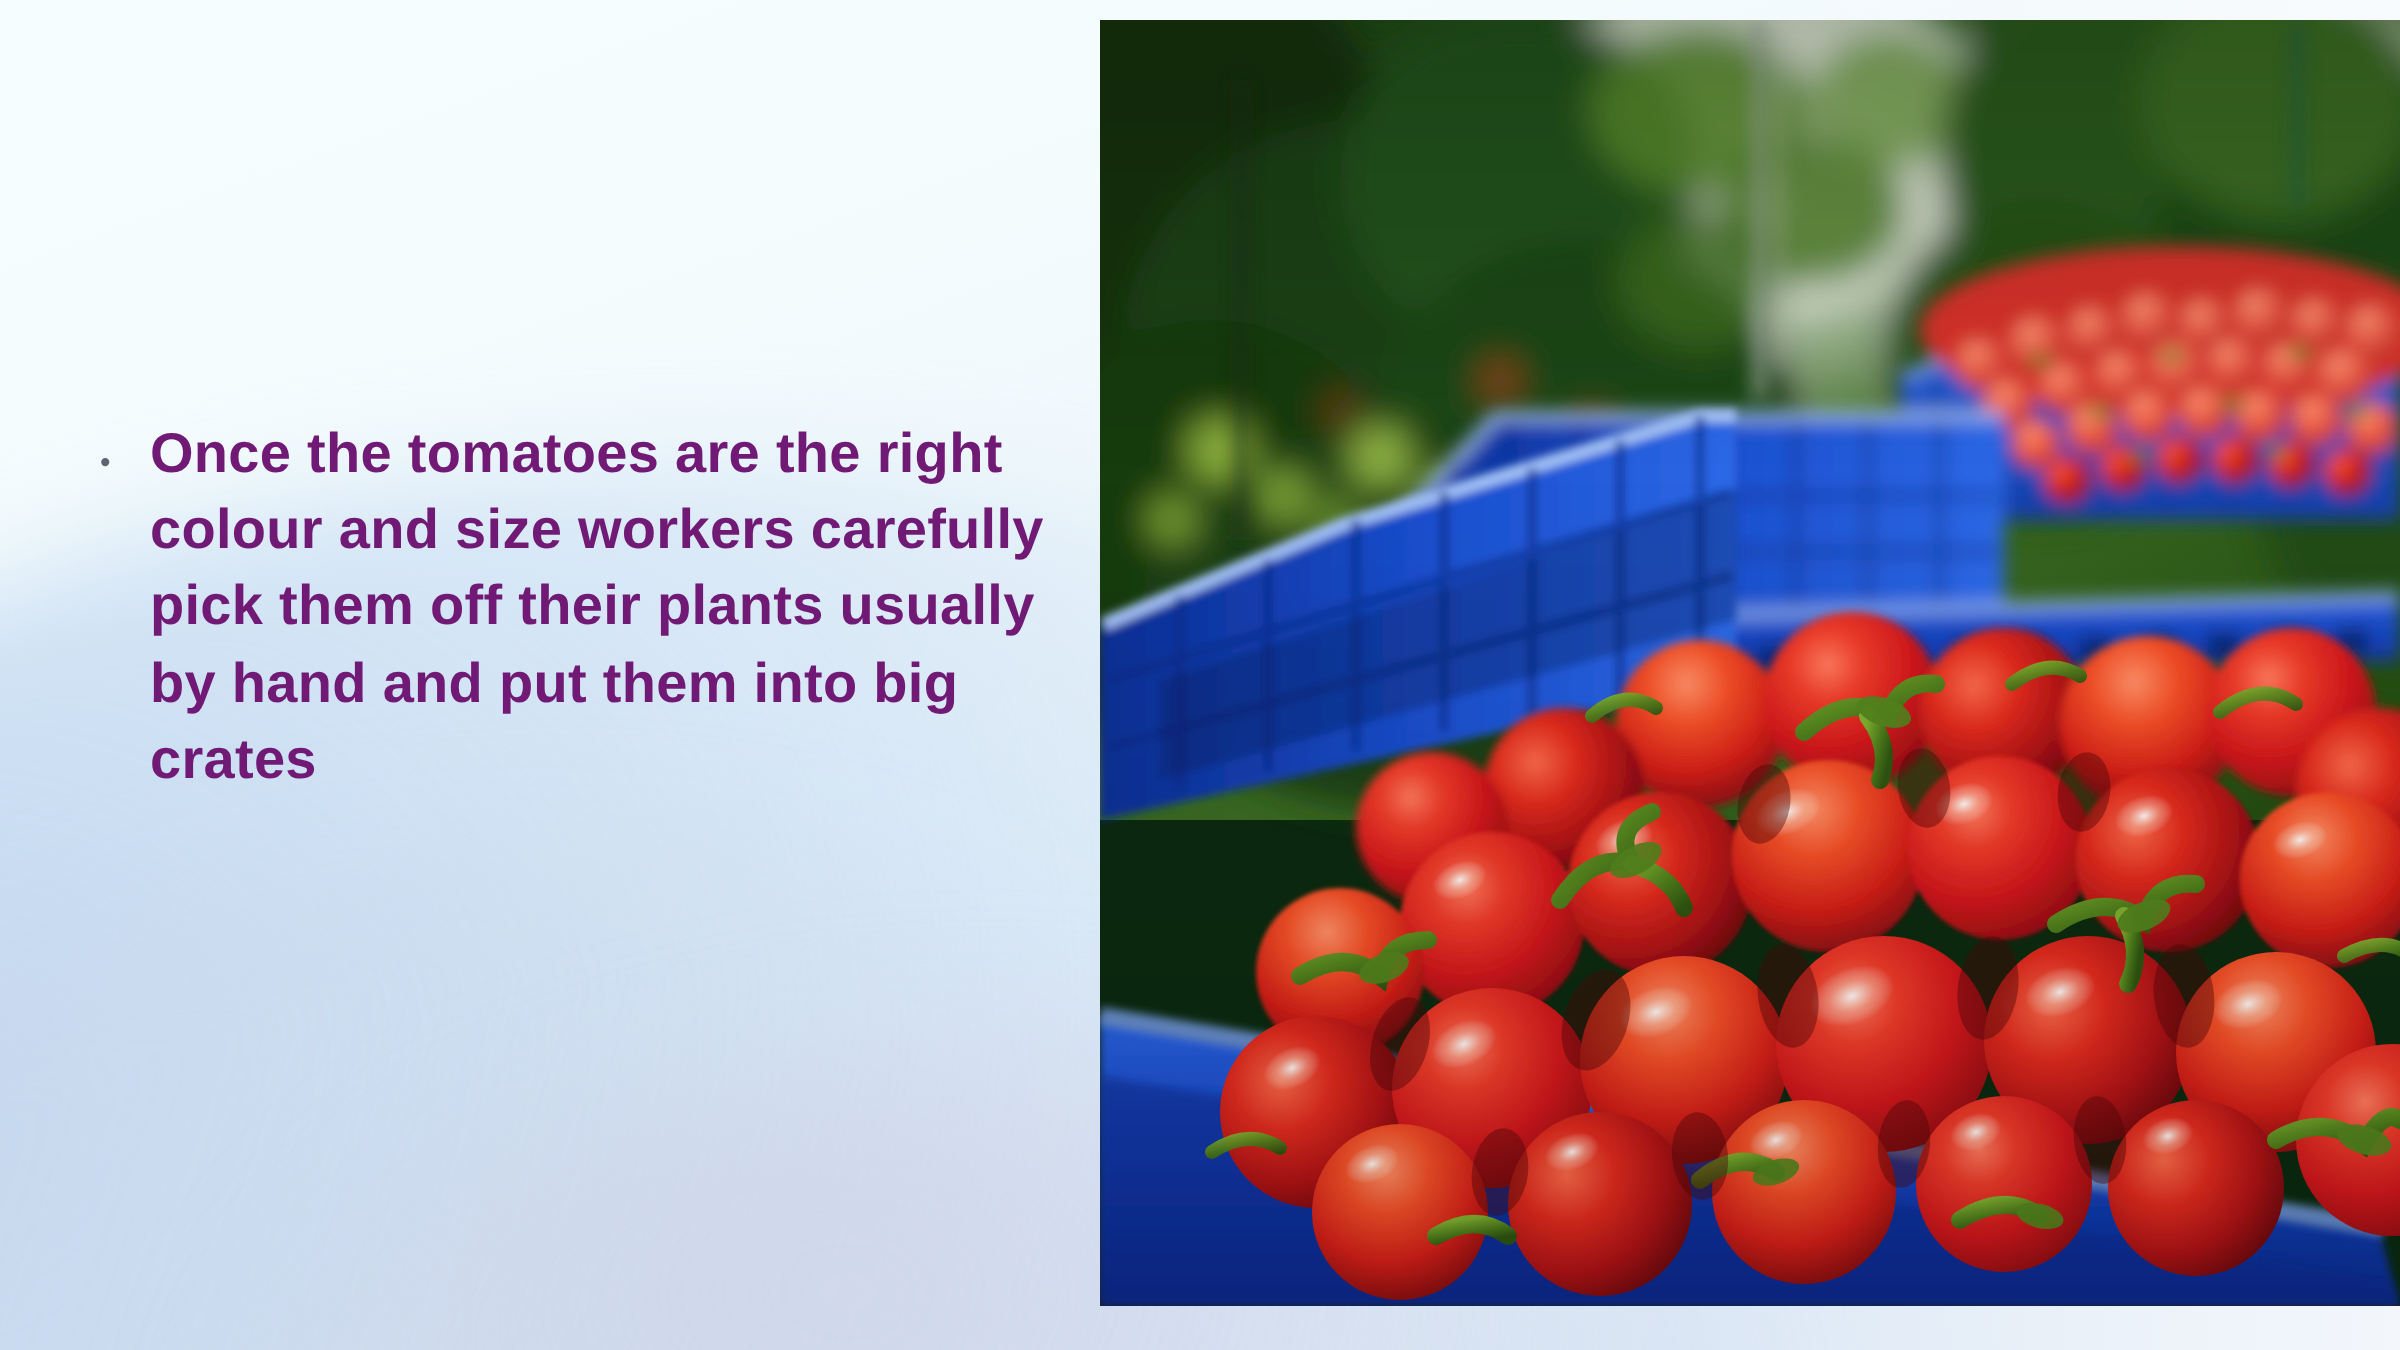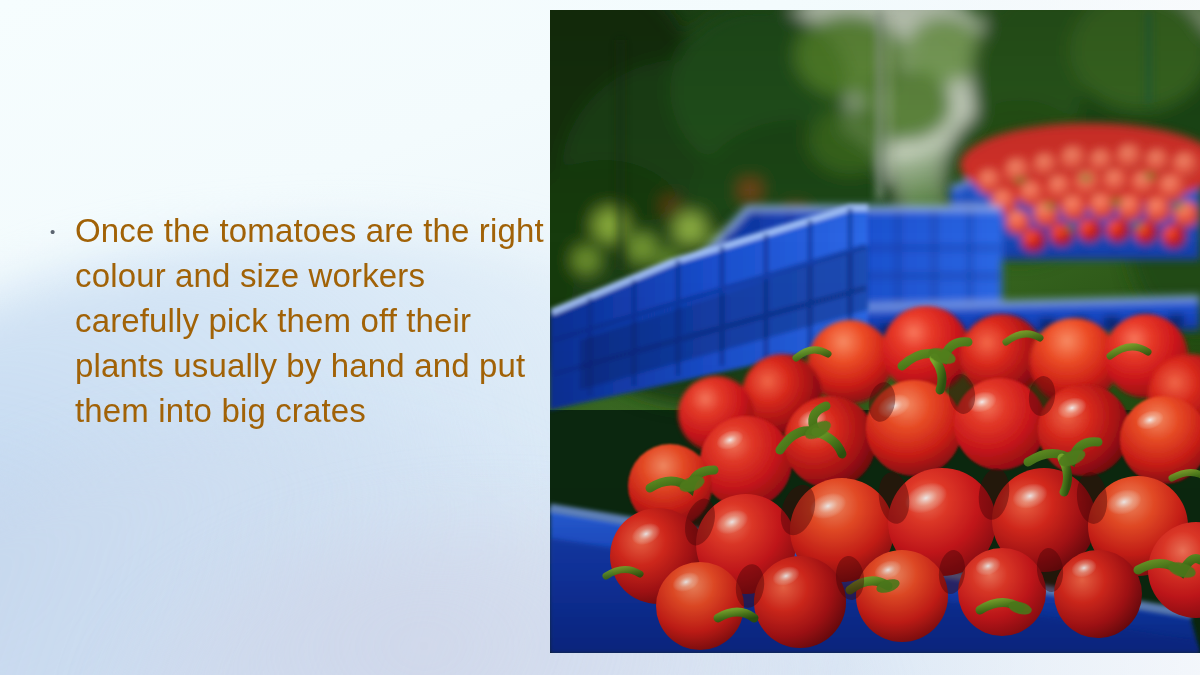--- a/index.html
+++ b/index.html
@@ -83,25 +83,25 @@
     flex: 0 0 auto;
     width: 25px;
     padding-top: 16px;
     text-align: left;
     color: #5b6470;
     font-size: 15px;
     line-height: 1;
   }
   .bullet-text {
     flex: 1 1 auto;
-    color: #a16207;
-    font-size: 33px;
+    color: #701a75;
+    font-size: 28px;
     line-height: 1.365;
     letter-spacing: 0.15px;
-    font-weight: 400;
+    font-weight: 700;
     white-space: pre-line;
   }
 
   
   .photo {
     position: absolute;
     left: 550px;
     top: 10px;
     width: 650px;
     height: 643px;

